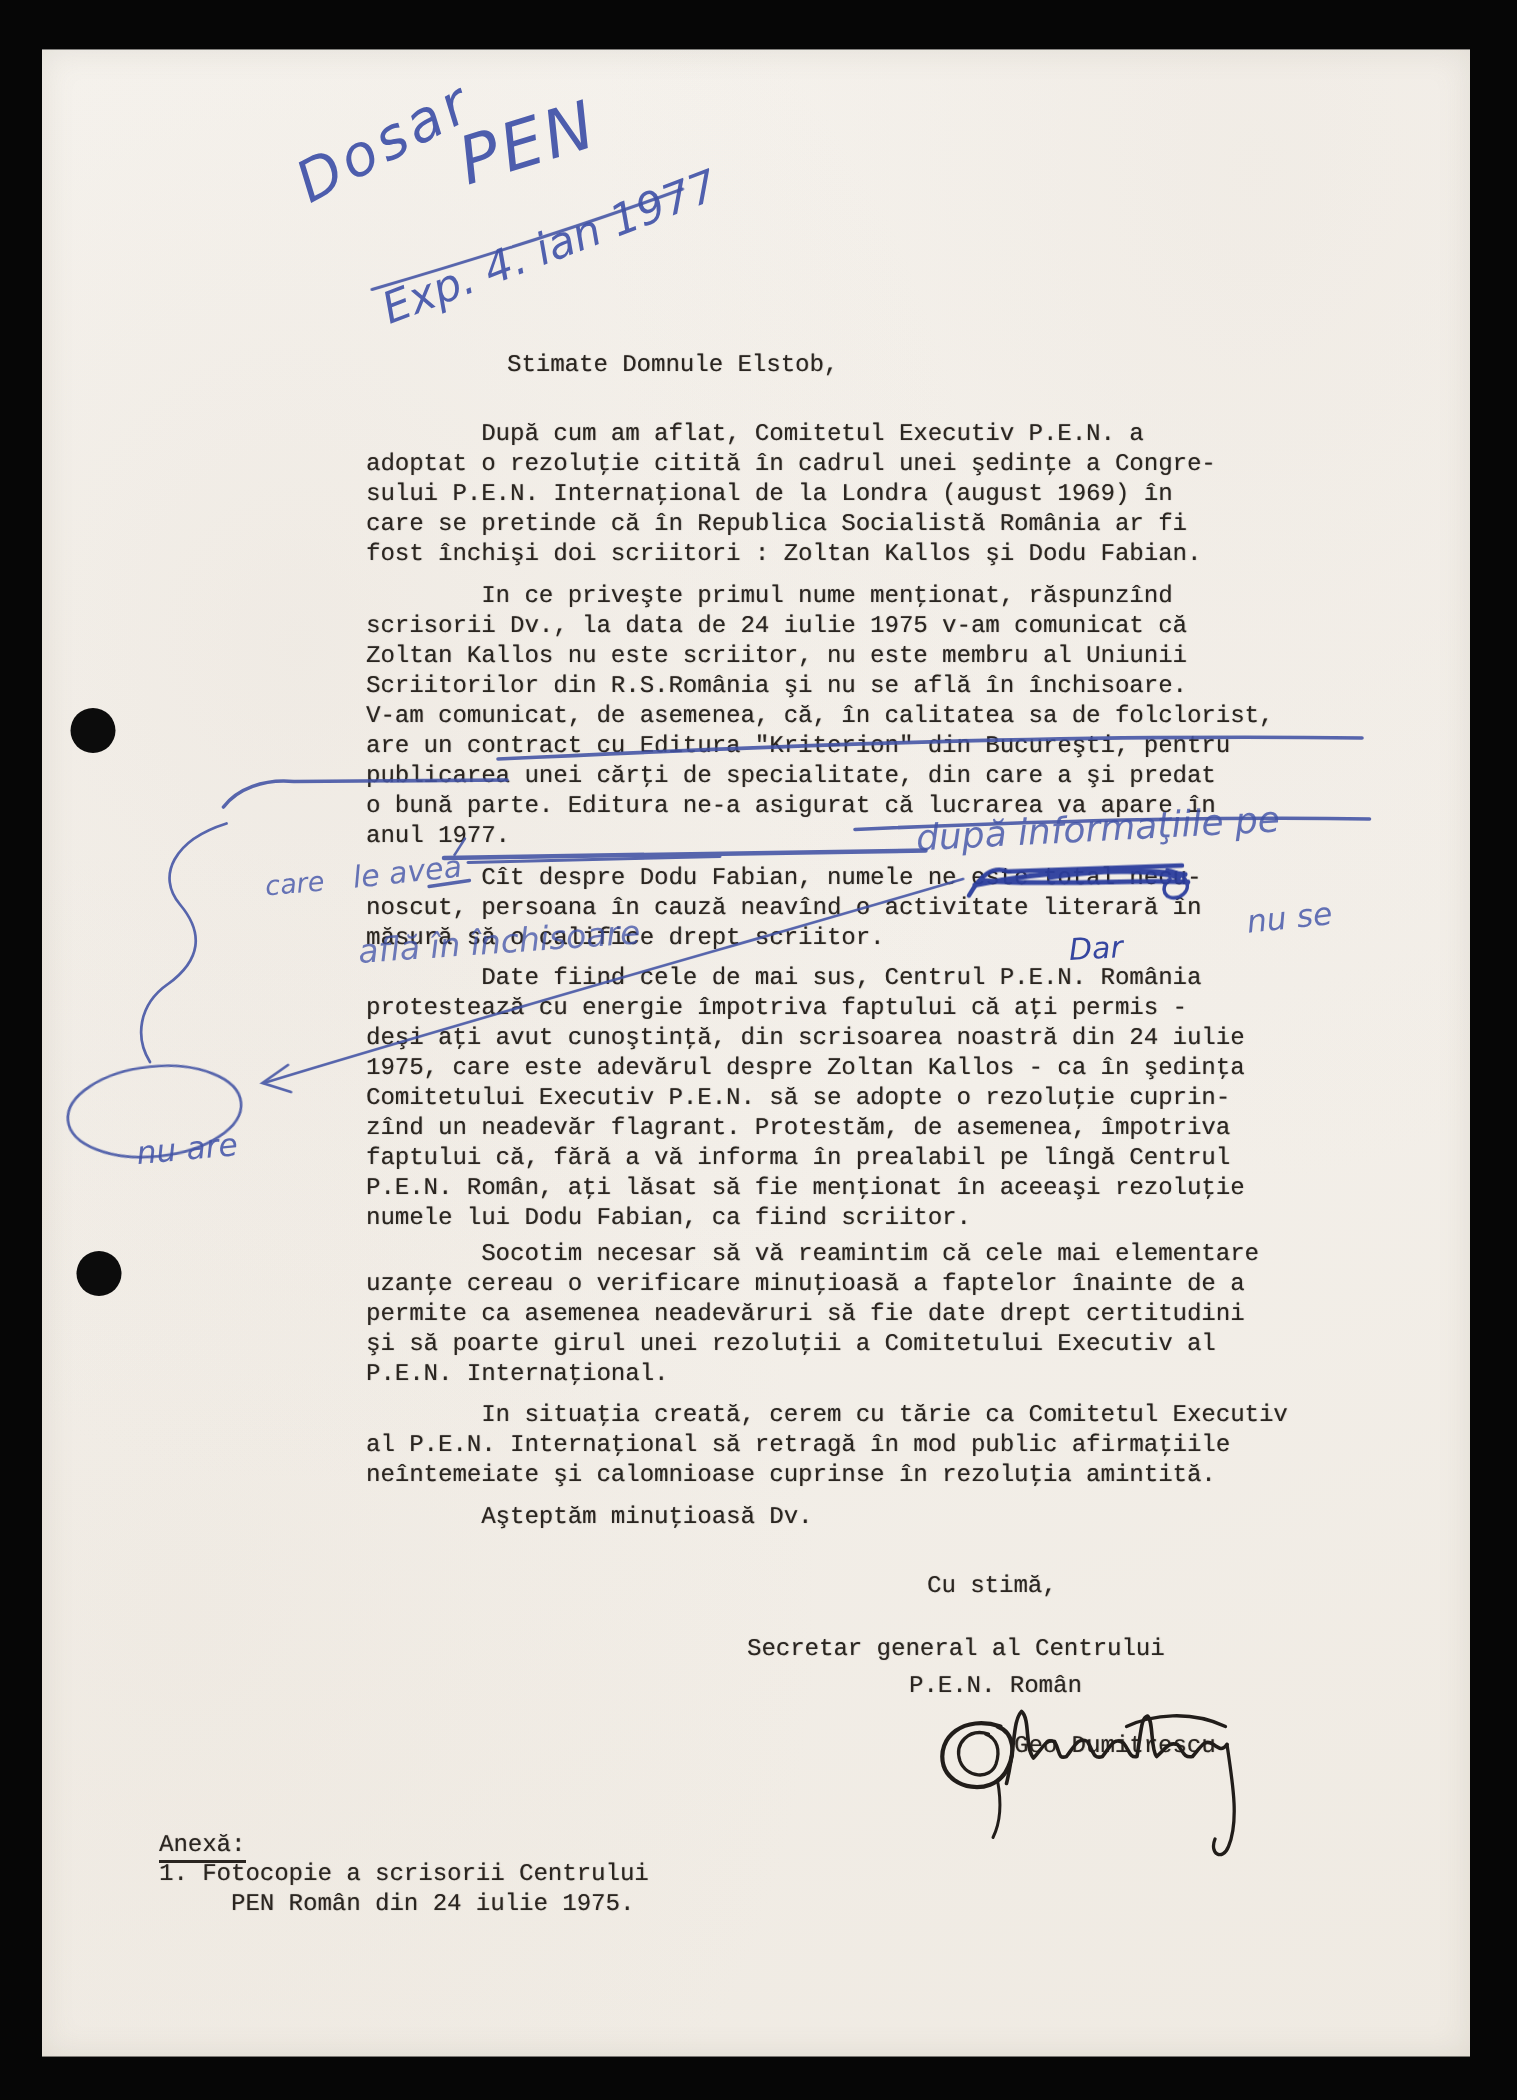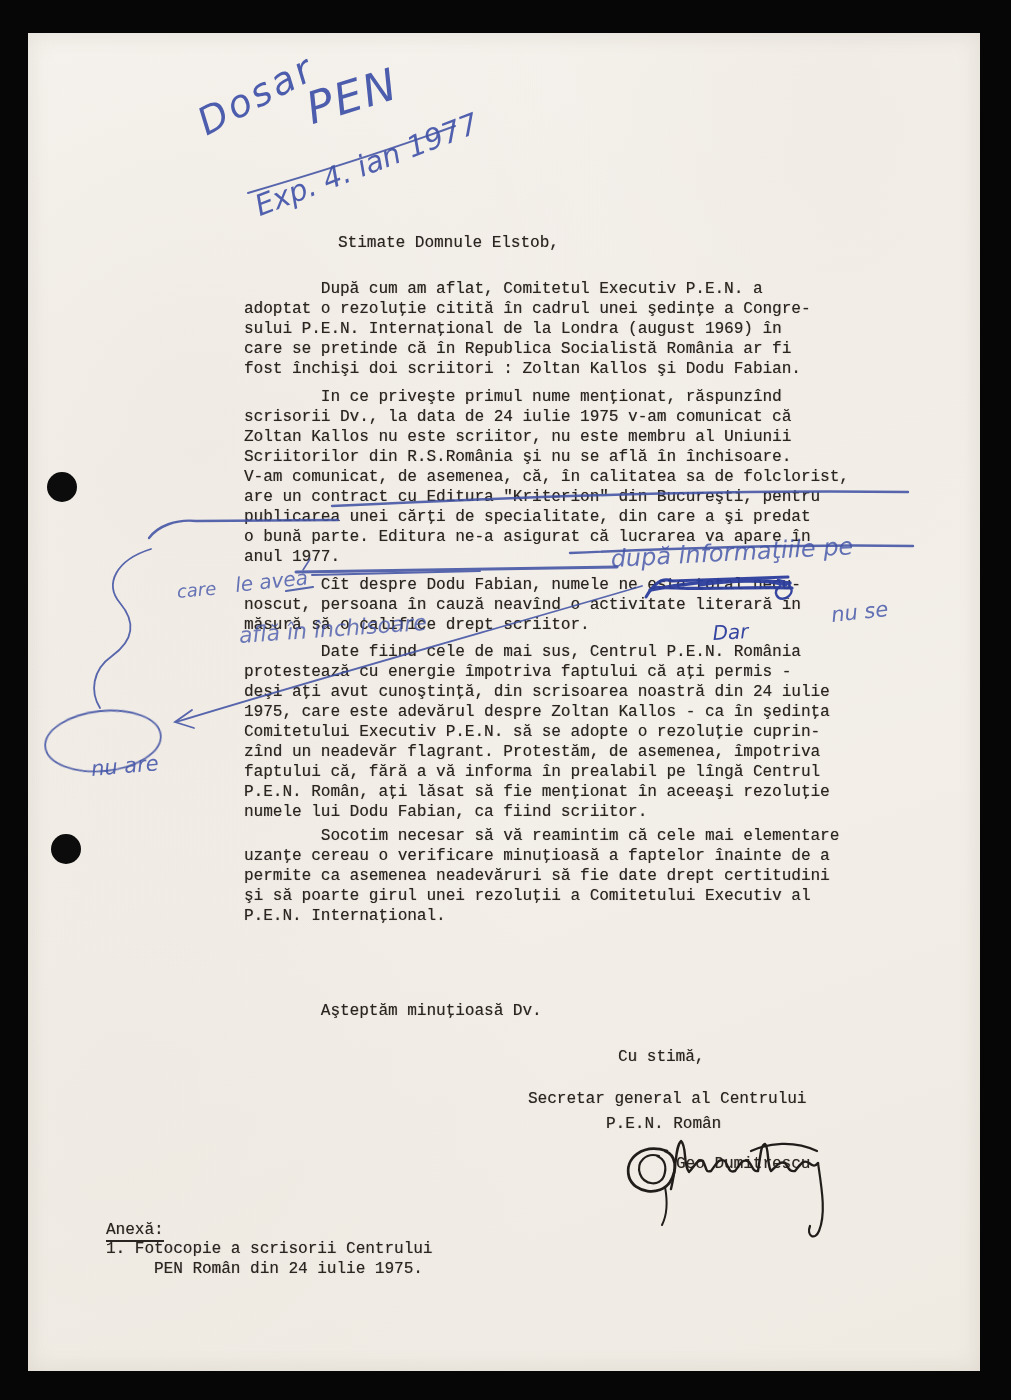--- a/index.html
+++ b/index.html
@@ -59,24 +59,27 @@
 Comitetului Executiv P.E.N. să se adopte o rezoluţie cuprin-
 zînd un neadevăr flagrant. Protestăm, de asemenea, împotriva
 faptului că, fără a vă informa în prealabil pe lîngă Centrul
 P.E.N. Român, aţi lăsat să fie menţionat în aceeaşi rezoluţie
 numele lui Dodu Fabian, ca fiind scriitor.</div>
   <div class="tw" style="left:216px;top:793px">        Socotim necesar să vă reamintim că cele mai elementare
 uzanţe cereau o verificare minuţioasă a faptelor înainte de a
 permite ca asemenea neadevăruri să fie date drept certitudini
 şi să poarte girul unei rezoluţii a Comitetului Executiv al
 P.E.N. Internaţional.</div>
+  <div class="tw" style="left:216px;top:900px">        In situaţia creată, cerem cu tărie ca Comitetul Executiv
+al P.E.N. Internaţional să retragă în mod public afirmaţiile
+neîntemeiate şi calomnioase cuprinse în rezoluţia amintită.</div>
   <div class="tw" style="left:216px;top:968px">        Aşteptăm minuţioasă Dv.</div>
 
   <div class="tw" style="left:590px;top:1014px">Cu stimă,</div>
-  <div class="tw" style="left:500px;top:1056px">Secretar general al Centrului</div>
+  <div class="tw" style="left:470px;top:1056px">Secretar general al Centrului</div>
   <div class="tw" style="left:578px;top:1081px">P.E.N. Român</div>
   <div class="tw" style="left:648px;top:1121px">Geo Dumitrescu</div>
 
   <div class="tw" style="left:78px;top:1187px"><span class="anexa-label">Anexă:</span></div>
   <div class="tw" style="left:78px;top:1206px">1. Fotocopie a scrisorii Centrului
      PEN Român din 24 iulie 1975.</div>
 
   <div class="hw" style="left:162px;top:72px;font-size:38px;letter-spacing:3px;transform:rotate(-28deg);opacity:.92">Dosar</div>
   <div class="hw" style="left:272px;top:52px;font-size:44px;letter-spacing:2px;transform:rotate(-17deg);opacity:.92">PEN</div>
   <div class="hw" style="left:222px;top:158px;font-size:29px;transform:rotate(-21deg);opacity:.9">Exp. 4. ian 1977</div>

